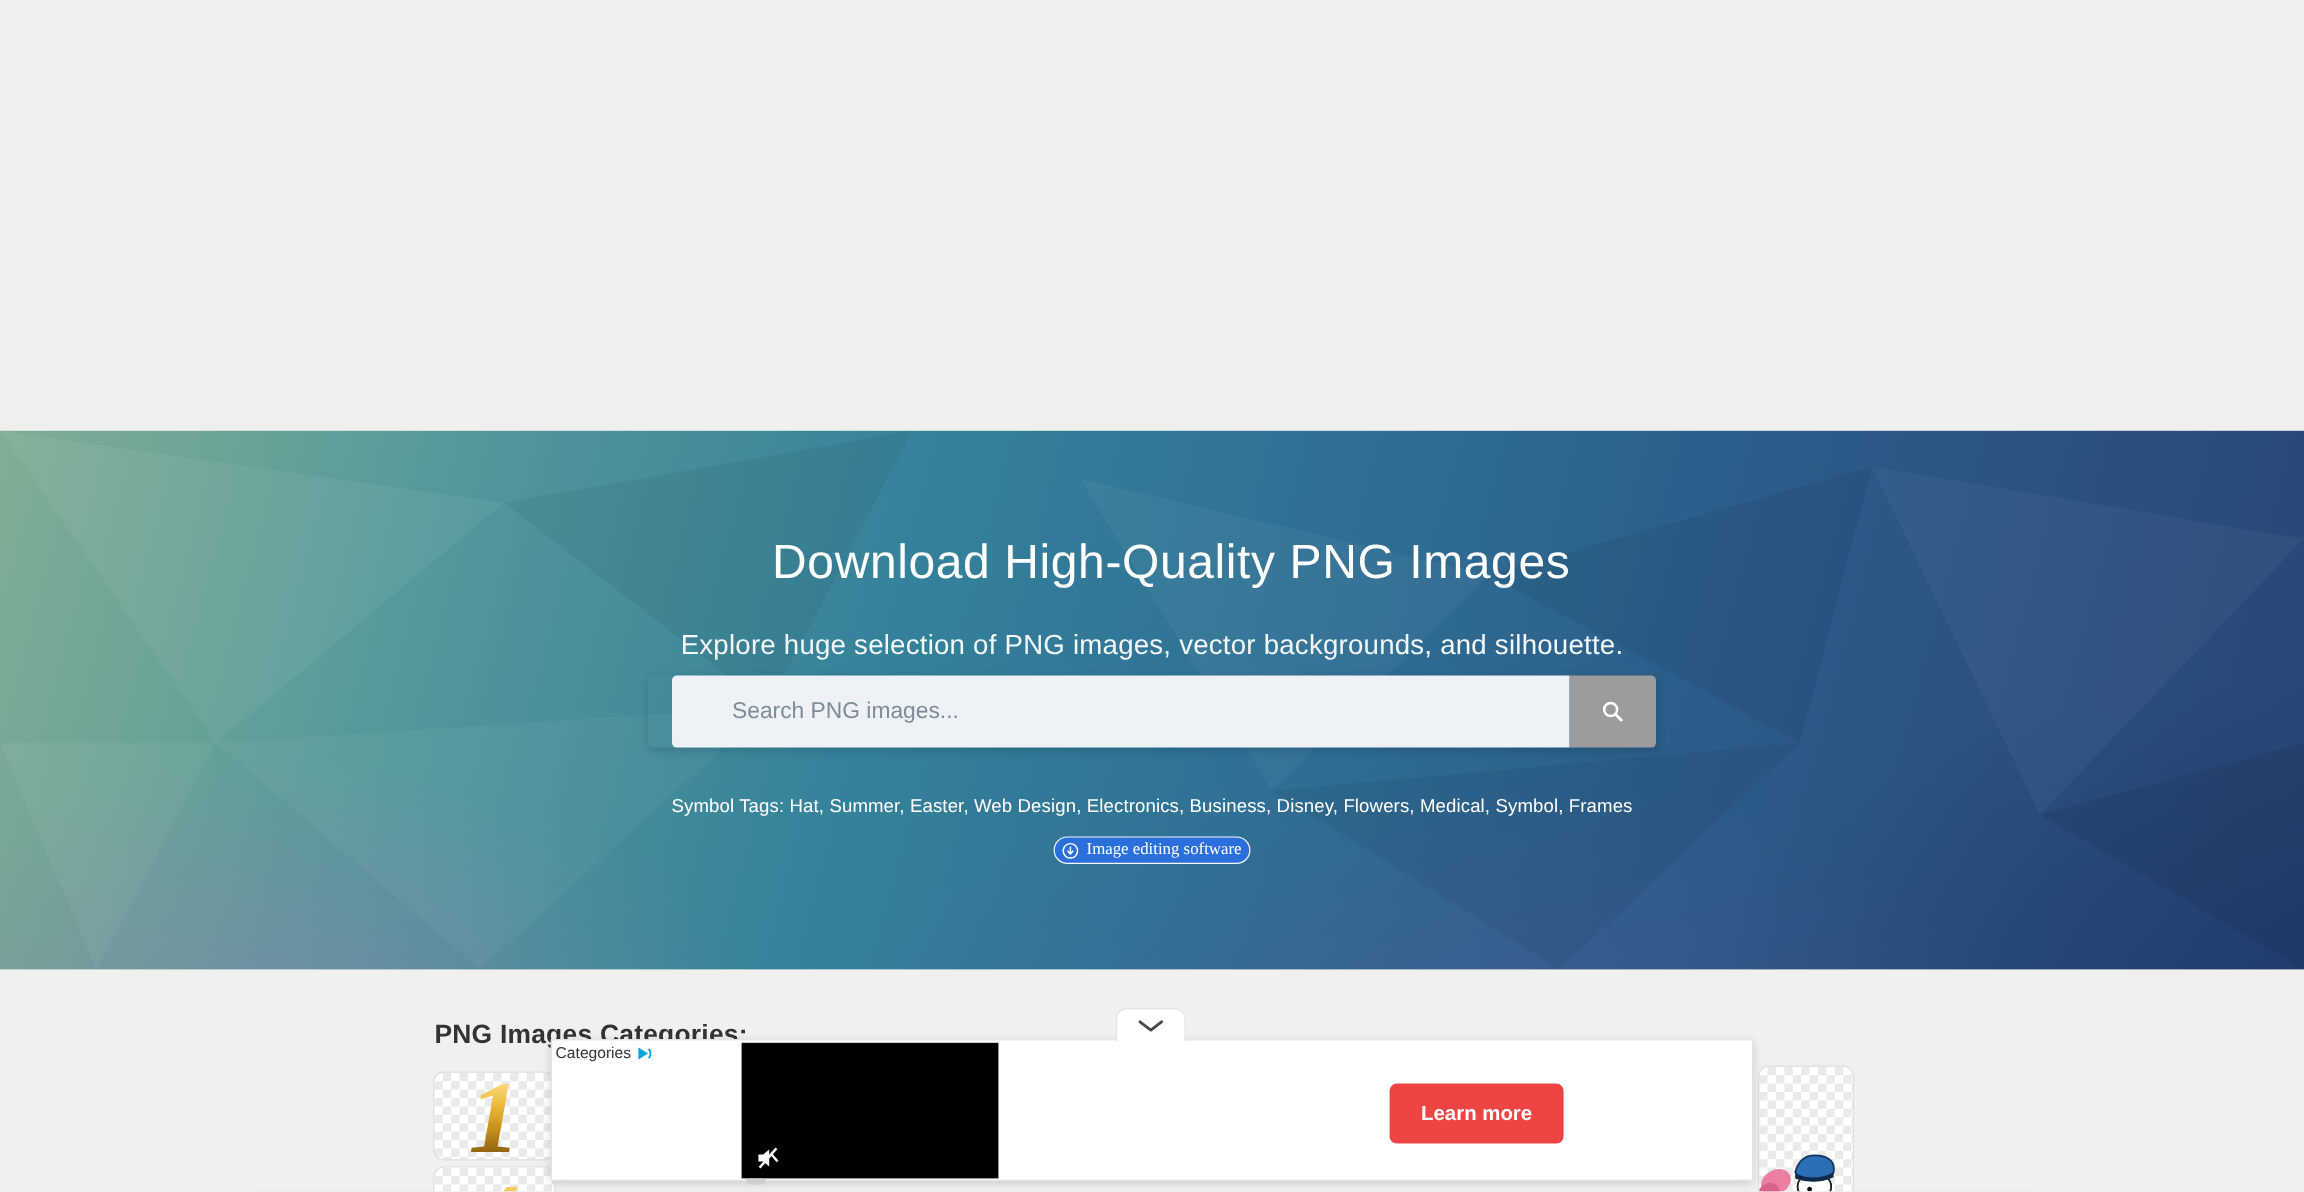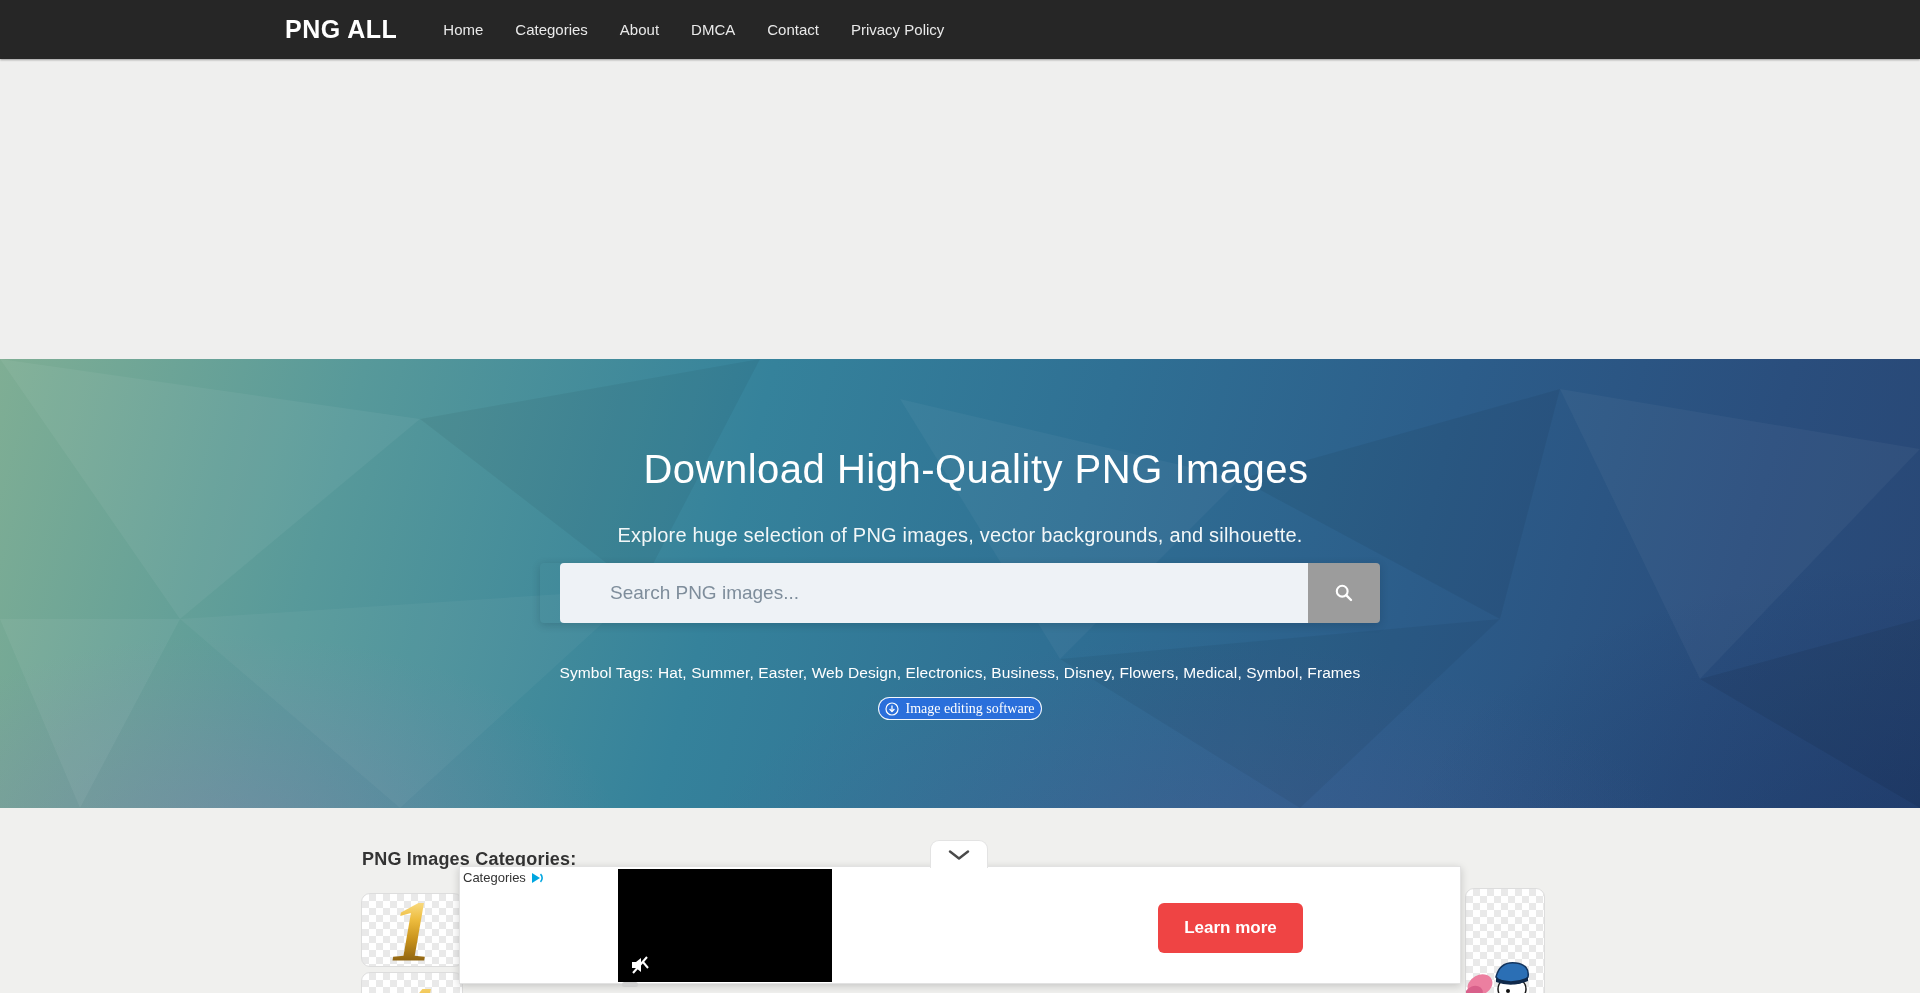--- a/index.html
+++ b/index.html
@@ -20,40 +20,40 @@
   .hero{position:absolute;left:0;top:359px;width:1920px;height:449px;overflow:hidden;
         background:
           radial-gradient(ellipse 560px 300px at 12% 108%, rgba(150,125,175,.38), rgba(150,125,175,0) 70%),
           radial-gradient(ellipse 700px 320px at 62% 112%, rgba(90,85,150,.30), rgba(90,85,150,0) 70%),
           radial-gradient(ellipse 800px 420px at 102% 110%, rgba(15,40,90,.35), rgba(15,40,90,0) 70%),
           linear-gradient(105deg,#7fae94 0%,#57999a 18%,#35829b 38%,#2f7094 55%,#2c5d8a 72%,#2a4e7d 88%,#284674 100%);}
   .hero svg.poly{position:absolute;left:0;top:0;}
   .hero-title{position:absolute;left:0;top:88px;width:100%;margin:0;text-align:center;
               color:#ffffff;font-size:40px;font-weight:400;letter-spacing:.5px;padding-left:16px;}
   .hero-sub{position:absolute;left:0;top:165px;width:100%;margin:0;text-align:center;
-            color:#f2f7f8;font-size:20px;font-weight:400;letter-spacing:.2px;}
+            color:#f2f7f8;font-size:23px;font-weight:400;letter-spacing:.2px;}
   .searchbar{position:absolute;left:540px;top:204px;width:840px;height:60px;display:flex;
              border-radius:4px;box-shadow:0 2px 8px rgba(0,20,40,.18);}
   .searchbar input{flex:1;height:60px;border:none;outline:none;background:#eef2f6;
                    border-radius:4px 0 0 4px;padding:0 18px 0 50px;font-size:19px;color:#333;
                    font-family:"Liberation Sans",sans-serif;box-sizing:border-box;margin-left:20px;}
   .searchbar input::placeholder{color:#7e8d9b;opacity:1;}
   .search-btn{width:72px;height:60px;border:none;background:#9c9c9c;border-radius:0 4px 4px 0;
               display:flex;align-items:center;justify-content:center;cursor:pointer;}
   .tags-row{position:absolute;left:0;top:305px;width:100%;text-align:center;color:#ffffff;
             font-size:15.5px;letter-spacing:.1px;}
   .tags-row .tag{cursor:pointer;}
   .ad-pill{position:absolute;left:878px;top:338px;width:164px;height:23px;background:#2a6fdb;
            border:1px solid rgba(255,255,255,.95);border-radius:12px;display:flex;align-items:center;
            justify-content:center;gap:6px;cursor:pointer;box-sizing:border-box;}
   .ad-pill .lbl{color:#fff;font-family:"Liberation Serif",serif;font-size:14px;}
 
   
   .cats{position:absolute;left:0;top:808px;width:1920px;height:185px;background:#f0f0ee;}
-  .cats h2{position:absolute;left:362px;top:41px;margin:0;font-size:18px;font-weight:800;
+  .cats h2{position:absolute;left:362px;top:41px;margin:0;font-size:22px;font-weight:800;
            color:#333;letter-spacing:.2px;}
   .tile{position:absolute;background-color:#fff;border:1px solid #ddd;border-radius:9px;
         overflow:hidden;cursor:pointer;
         background-image:
           linear-gradient(45deg,#e9e9e9 25%,transparent 25%,transparent 75%,#e9e9e9 75%),
           linear-gradient(45deg,#e9e9e9 25%,transparent 25%,transparent 75%,#e9e9e9 75%);
         background-size:14px 14px;background-position:0 0,7px 7px;}
   .gold{font-family:"Liberation Serif",serif;font-weight:700;font-style:italic;
         background:linear-gradient(180deg,#ffe9a0 0%,#edbc3e 35%,#c8921c 62%,#7c540e 100%);
         -webkit-background-clip:text;background-clip:text;color:transparent;}
@@ -79,31 +79,20 @@
               border:none;border-radius:6px;color:#fff;font-size:17px;font-weight:700;
               font-family:"Liberation Sans",sans-serif;cursor:pointer;}
   .scrub-pill{position:absolute;left:622px;top:982px;width:16px;height:5px;background:#cfcfcf;
               border-radius:3px;z-index:6;}
 </style>
 </head>
 <body>
 
 <div class="page">
 
-  <nav class="nav">
-    <div class="logo">PNG ALL</div>
-    <div class="links">
-      <a>Home</a>
-      <a>Categories</a>
-      <a>About</a>
-      <a>DMCA</a>
-      <a>Contact</a>
-      <a>Privacy Policy</a>
-    </div>
-  </nav>
 
   <div class="top-ad-slot"></div>
 
   <section class="hero">
     <svg class="poly" width="1920" height="449" viewBox="0 0 1920 449">
       <polygon points="0,0 420,60 180,260" fill="#ffffff" opacity="0.05"></polygon>
       <polygon points="420,60 760,0 640,230" fill="#000000" opacity="0.05"></polygon>
       <polygon points="640,230 180,260 400,449" fill="#ffffff" opacity="0.04"></polygon>
       <polygon points="900,40 1240,120 1060,300" fill="#ffffff" opacity="0.04"></polygon>
       <polygon points="1240,120 1560,30 1500,260" fill="#000000" opacity="0.06"></polygon>

